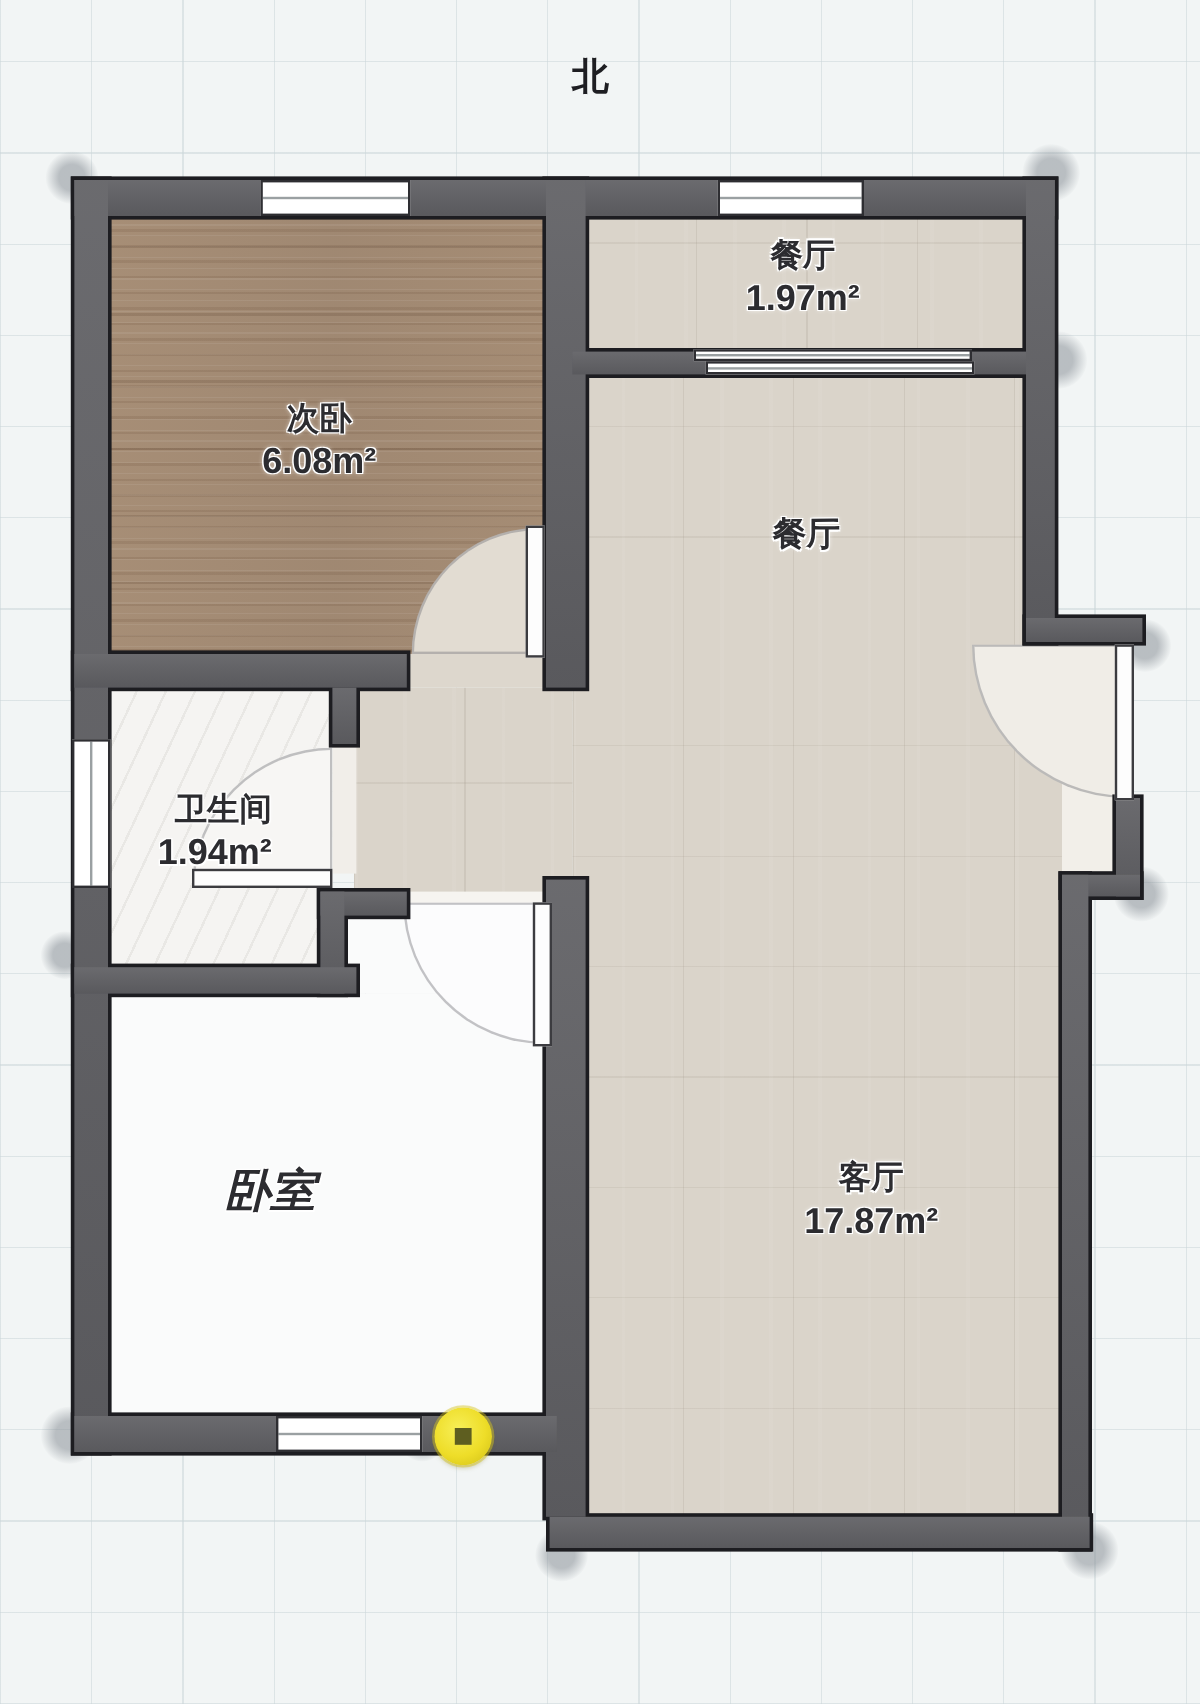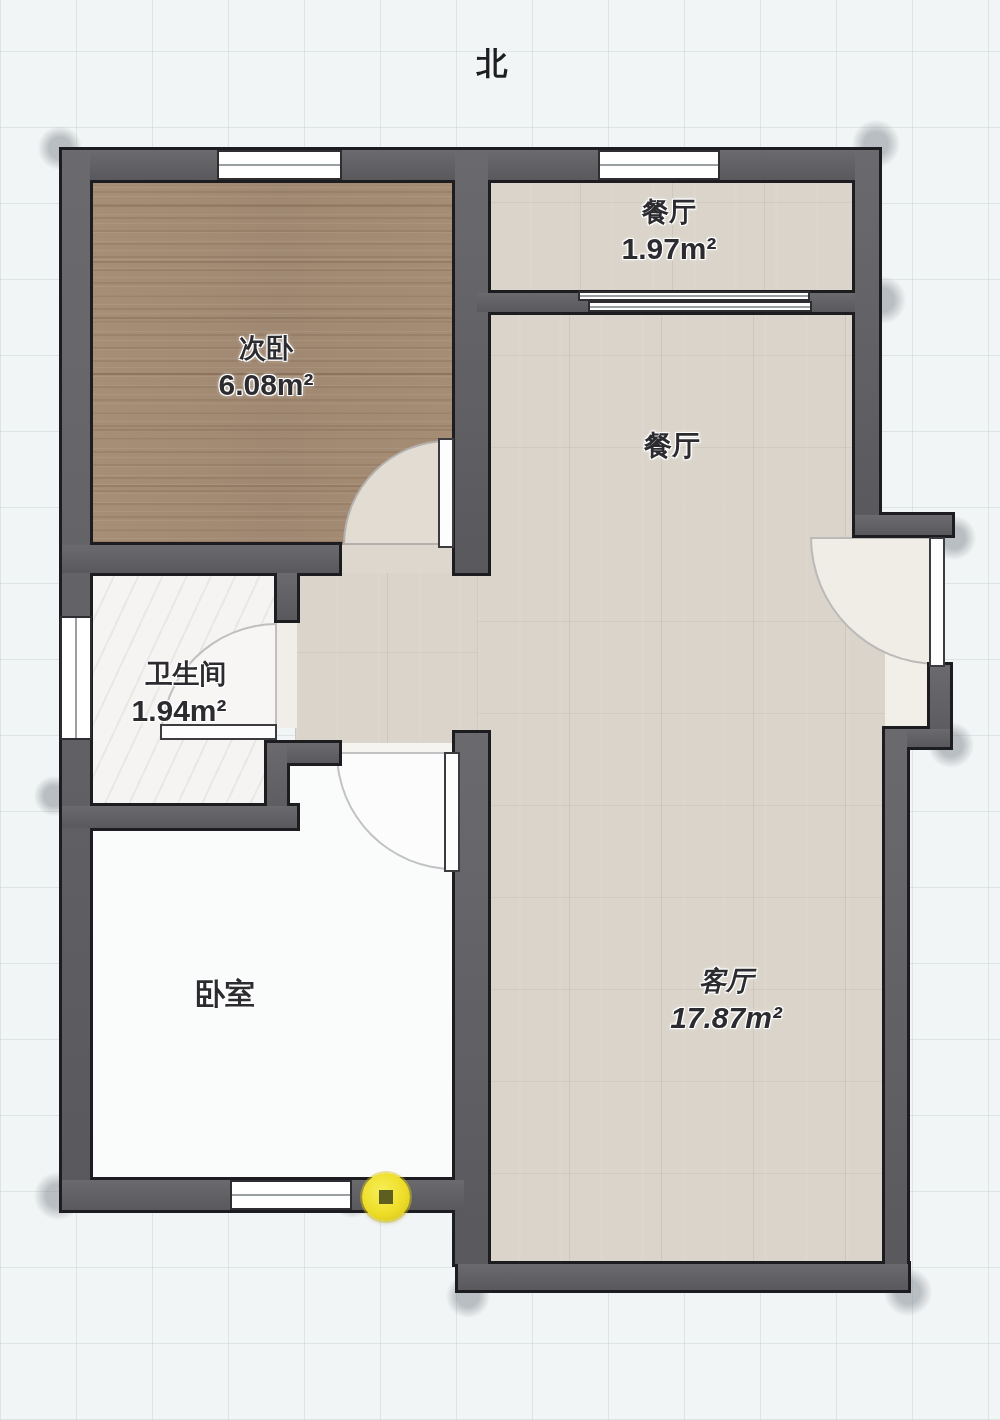--- a/index.html
+++ b/index.html
@@ -133,23 +133,23 @@
     <span class="rarea">1.97m²</span>
   </div>
   <div class="rlabel" style="left:672px;top:445px;">
     <span class="rname" style="font-size:28px;">餐厅</span>
   </div>
   <div class="rlabel" style="left:179px;top:694px;text-align:right;">
     <span class="rname">卫生间</span>
     <span class="rarea">1.94m²</span>
   </div>
   <div class="rlabel" style="left:225px;top:994px;">
-    <span class="rname" style="font-size:30px;">卧室</span>
+    <span class="rname" style="font-size:38px;font-style:italic;">卧室</span>
   </div>
-  <div class="rlabel" style="left:726px;top:1001px;font-style:italic;">
+  <div class="rlabel" style="left:726px;top:1001px;">
     <span class="rname">客厅</span>
     <span class="rarea">17.87m²</span>
   </div>
 
 <div class="wb" style="left: 59px; top: 147px; width: 823px; height: 36px;"></div>
     <div class="wb" style="left: 59px; top: 147px; width: 34px; height: 1066px;"></div>
     <div class="wb" style="left: 59px; top: 542px; width: 283px; height: 34px;"></div>
     <div class="wb" style="left: 452px; top: 147px; width: 39px; height: 429px;"></div>
     <div class="wb" style="left: 474px; top: 290px; width: 388px; height: 25px;"></div>
     <div class="wb" style="left: 852px; top: 147px; width: 30px; height: 391px;"></div>

